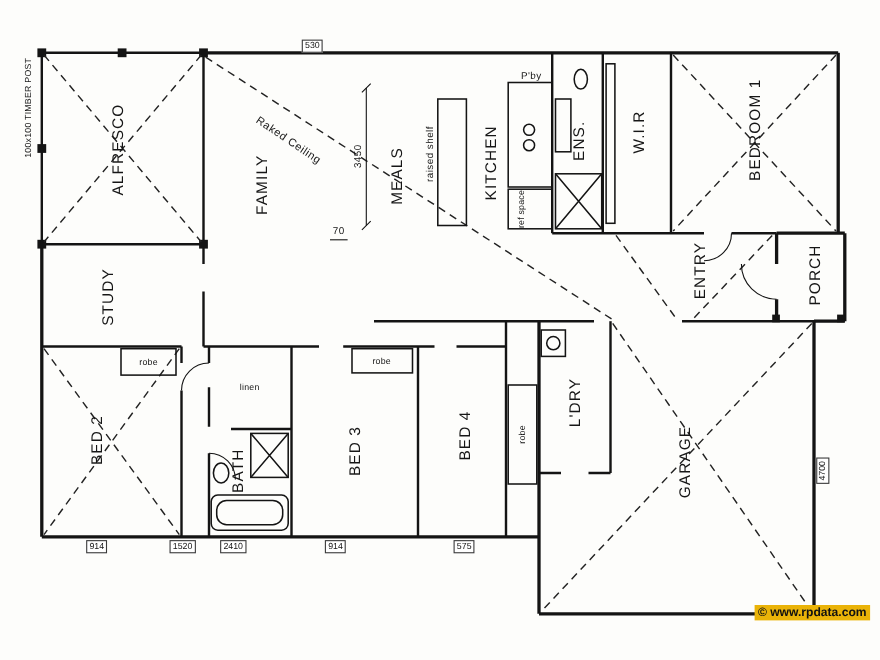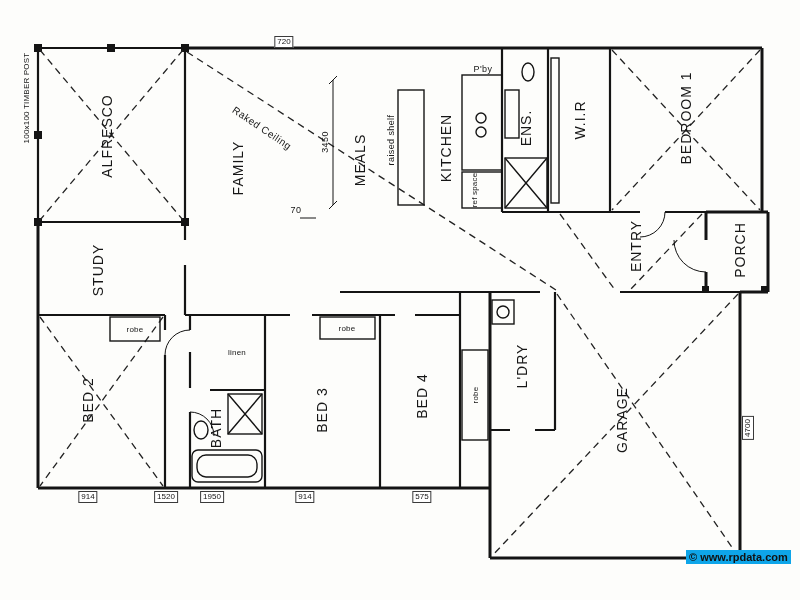--- a/index.html
+++ b/index.html
@@ -19,21 +19,21 @@
   .lbl.tiny{font-size:8px;letter-spacing:0.2px;}
   .lbl.diag{transform:translate(-50%,-50%) rotate(34deg);font-size:10px;letter-spacing:0.5px;}
   .dim{
     position:absolute;transform:translate(-50%,-50%);
     font-size:8px;line-height:10px;padding:0 2px;
     border:1px solid #3a3a3a;background:#ffffff;white-space:nowrap;
   }
   .dim.v{transform:translate(-50%,-50%) rotate(-90deg);}
   .watermark{
     position:absolute;left:686px;top:550px;
-    font-size:11px;font-weight:bold;color:#111;background:#0ea5e9;
+    font-size:11px;font-weight:bold;color:#111;background:#eab308;
     padding:1px 3px;white-space:nowrap;
   }
 </style>
 </head>
 <body>
 
 <div class="stage">
 
   <svg width="800" height="600" viewBox="0 0 800 600">
 
@@ -154,30 +154,30 @@
   <div class="lbl v" style="left:322px;top:410px">BED 3</div>
   <div class="lbl v" style="left:422px;top:396px">BED 4</div>
   <div class="lbl v" style="left:522px;top:366px">L'DRY</div>
   <div class="lbl v" style="left:622px;top:420px">GARAGE</div>
 
   <div class="lbl v tiny" style="left:26px;top:98px">100x100 TIMBER POST</div>
   <div class="lbl diag" style="left:262px;top:128px">Raked Ceiling</div>
   <div class="lbl v small" style="left:391px;top:140px">raised shelf</div>
   <div class="lbl small" style="left:483px;top:69px">P'by</div>
   <div class="lbl v tiny" style="left:474px;top:190px">ref space</div>
-  <div class="lbl tiny" style="left:237px;top:352px">linen</div>
+  <div class="lbl tiny" style="left:227px;top:352px">linen</div>
   <div class="lbl tiny" style="left:135px;top:329px">robe</div>
   <div class="lbl tiny" style="left:347px;top:328px">robe</div>
   <div class="lbl v tiny" style="left:475px;top:395px">robe</div>
   <div class="lbl v small" style="left:325px;top:142px">3450</div>
-  <div class="lbl small" style="left:296px;top:210px">70</div>
+  <div class="lbl small" style="left:308px;top:210px">70</div>
 
-  <div class="dim" style="left:284px;top:42px">720</div>
+  <div class="dim" style="left:284px;top:42px">530</div>
   <div class="dim" style="left:88px;top:497px">914</div>
   <div class="dim" style="left:166px;top:497px">1520</div>
-  <div class="dim" style="left:212px;top:497px">1950</div>
+  <div class="dim" style="left:212px;top:497px">2410</div>
   <div class="dim" style="left:305px;top:497px">914</div>
   <div class="dim" style="left:422px;top:497px">575</div>
   <div class="dim v" style="left:748px;top:428px">4700</div>
 
   <div class="watermark">© www.rpdata.com</div>
 
 </div>
 
 </body></html>

